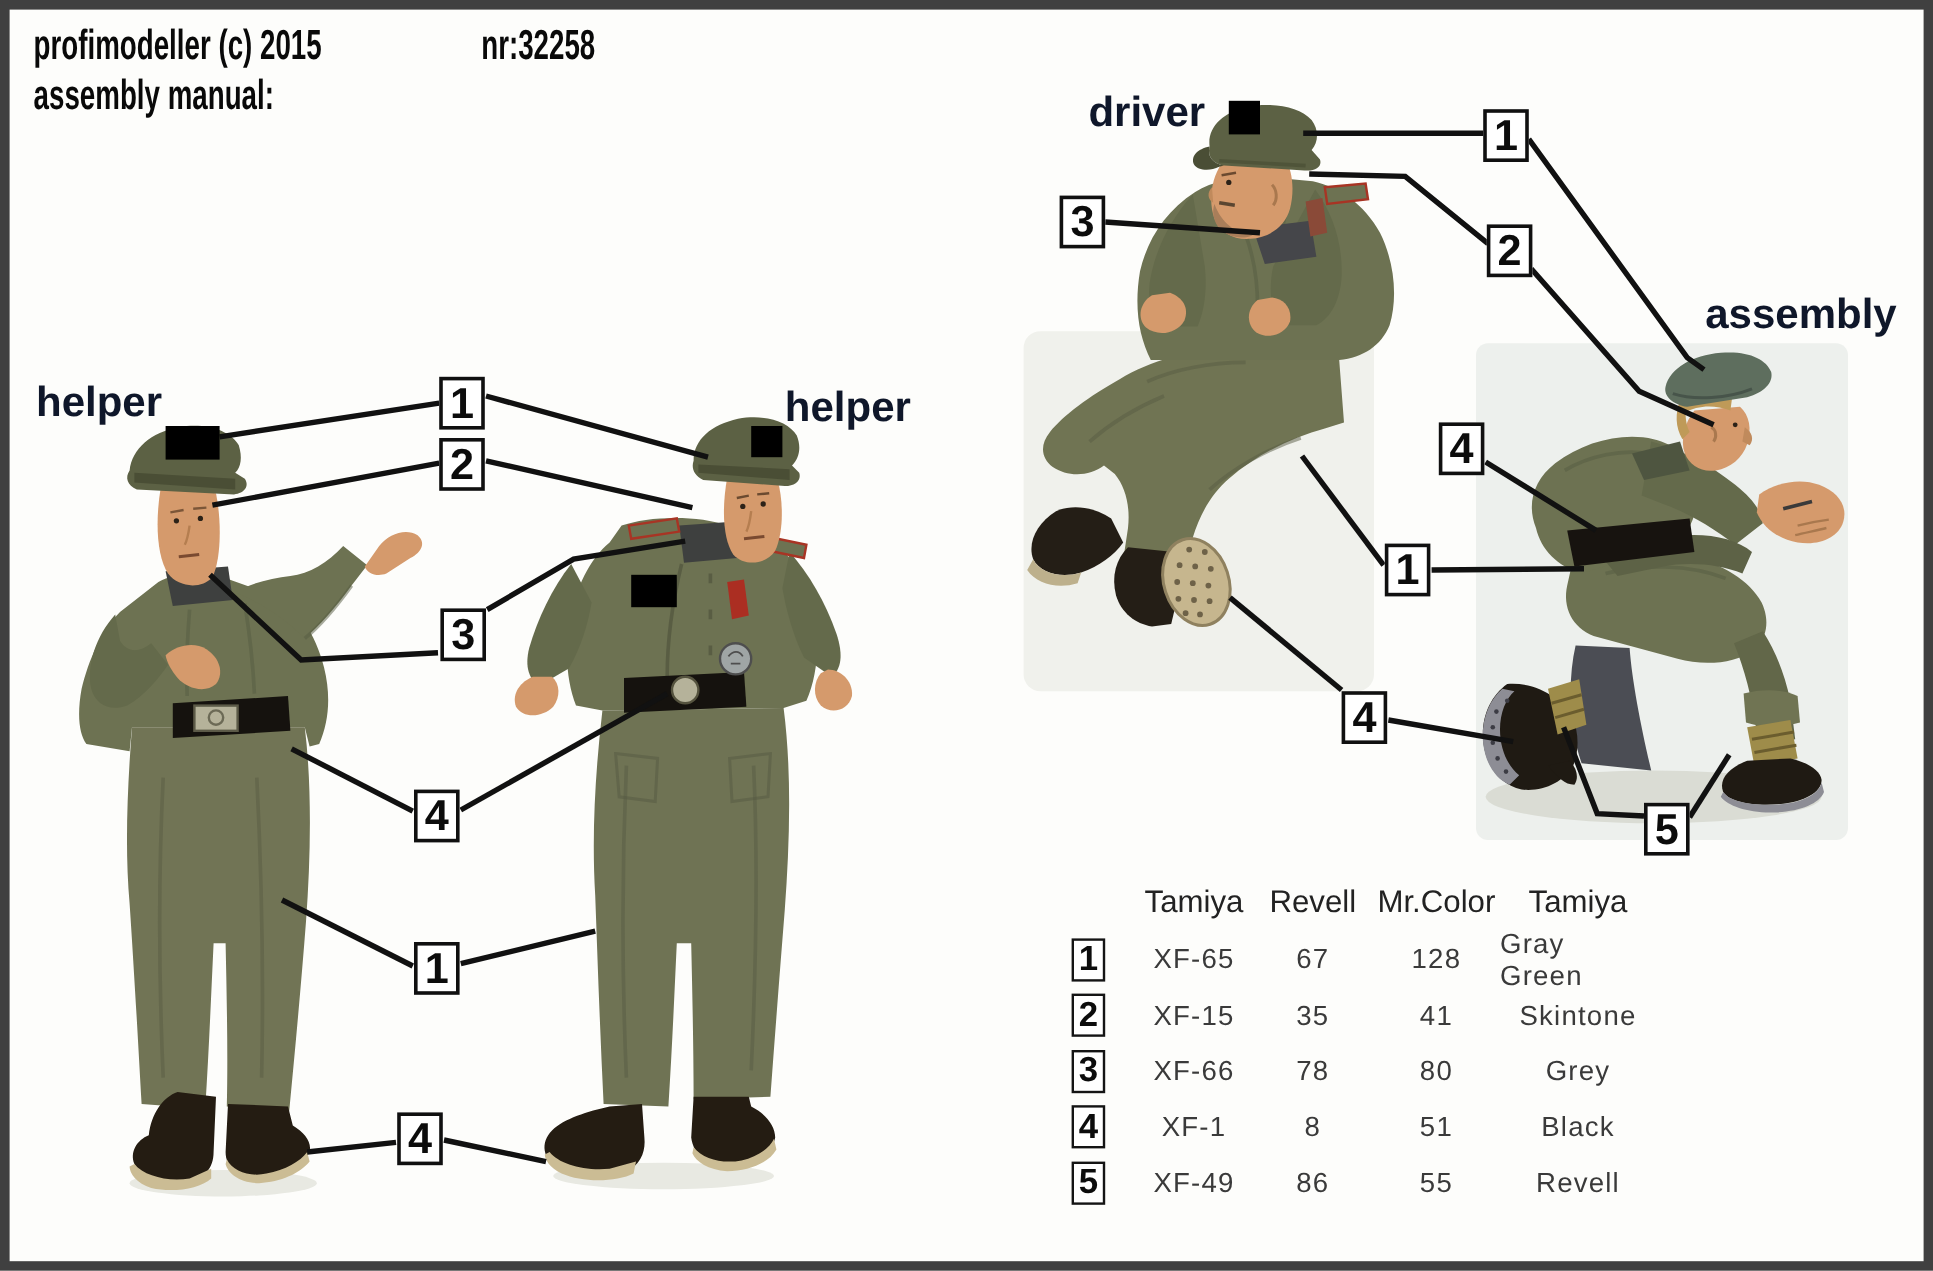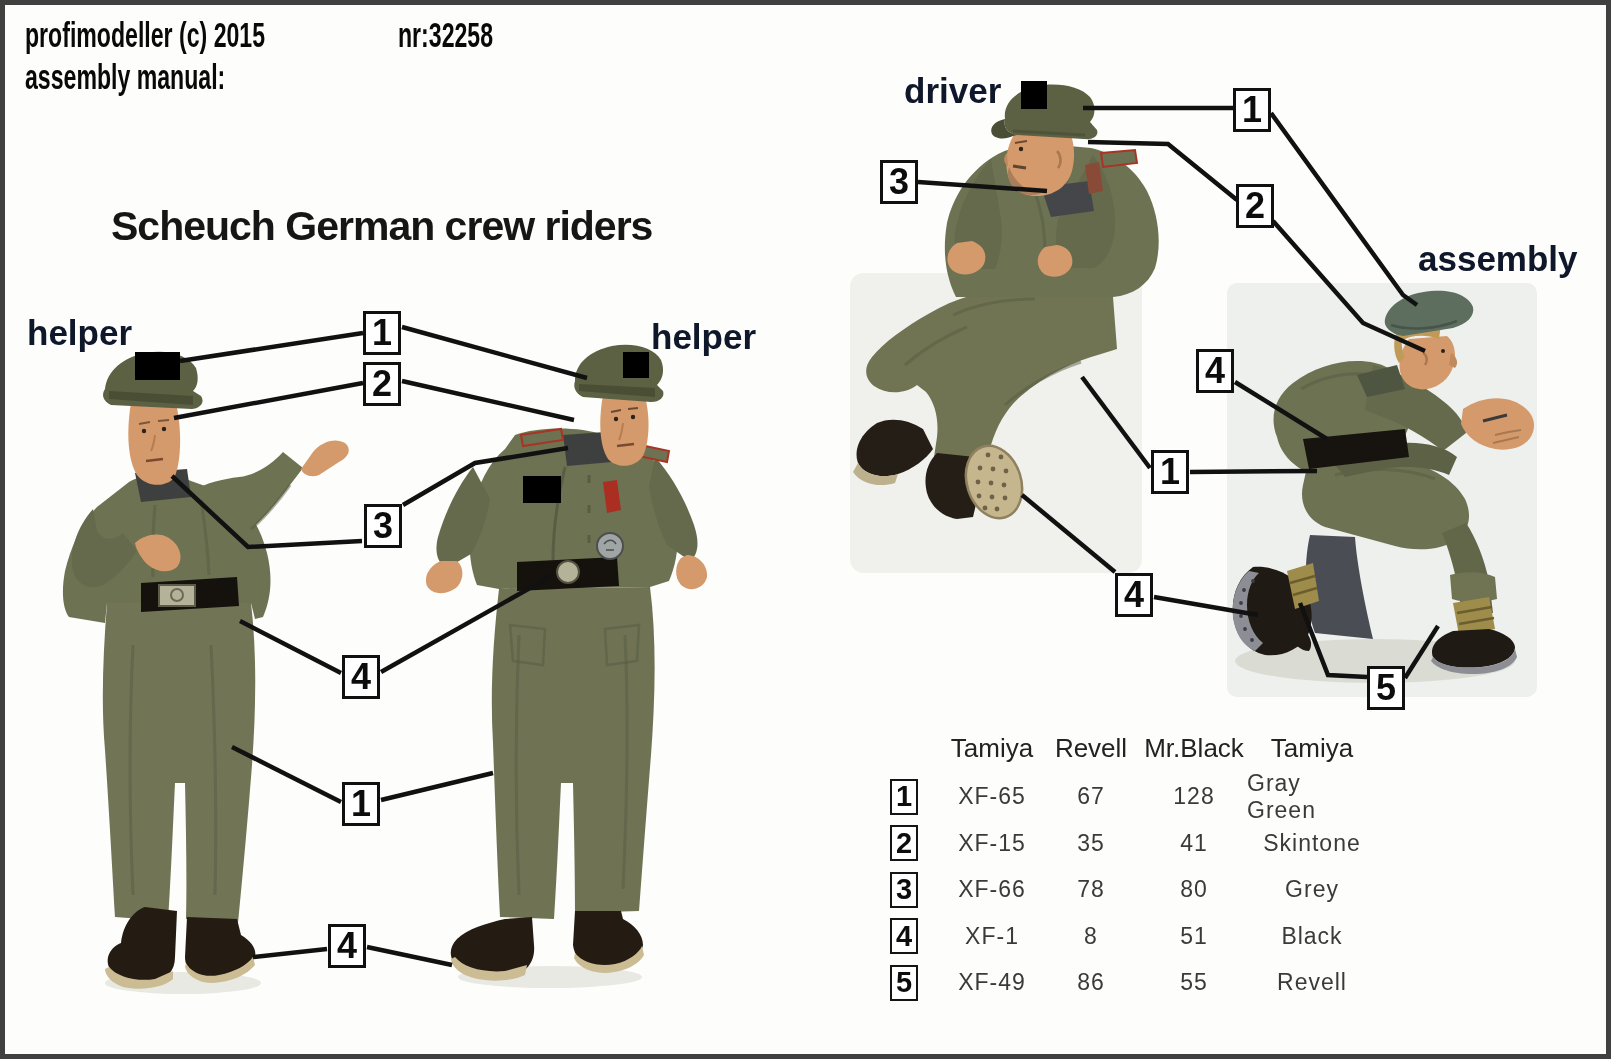--- a/index.html
+++ b/index.html
@@ -1,20 +1,20 @@
 <!DOCTYPE html>
 <html><head>
 <meta charset="utf-8">
 <style>
   html,body{margin:0;padding:0;background:#888;}
   .page{
     position:relative;
     width:1611px;height:1059px;
     background:#fdfdfb;
-    border:5px solid #404040;
+    border:8px solid #404040;
     box-sizing:border-box;
     overflow:hidden;
     font-family:"Liberation Sans", sans-serif;
     color:#1b1b1b;
   }
   .abs{position:absolute;}
   .brandtext{
     font-weight:bold;font-size:35px;line-height:1.0;
     transform:scaleX(.66);transform-origin:left top;
     letter-spacing:0px;color:#090909;white-space:nowrap;
@@ -285,21 +285,20 @@
       <rect x="130" y="347" width="45" height="28"></rect>
       <rect x="618" y="347" width="26" height="26"></rect>
       <rect x="518" y="471" width="38" height="27"></rect>
       <rect x="1016" y="76" width="26" height="28"></rect>
     </g>
   </svg>
 
   <div class="abs brandtext" style="left:20px;top:12px">profimodeller (c) 2015</div>
   <div class="abs brandtext" style="left:393px;top:12px">nr:32258</div>
   <div class="abs brandtext" style="left:20px;top:54px">assembly manual:</div>
-  <div class="abs pagetitle" style="left:106px;top:198px">Scheuch German crew riders</div>
 
   <div class="abs figlabel" style="left:22px;top:308px">helper</div>
   <div class="abs figlabel" style="left:646px;top:312px">helper</div>
   <div class="abs figlabel" style="left:899px;top:66px">driver</div>
   <div class="abs figlabel" style="left:1413px;top:234px">assembly</div>
 
   <div class="co" style="left:358px;top:306px">1</div>
   <div class="co" style="left:358px;top:357px">2</div>
   <div class="co" style="left:359px;top:499px">3</div>
   <div class="co" style="left:337px;top:650px">4</div>
@@ -310,21 +309,21 @@
   <div class="co" style="left:1231px;top:179px">2</div>
   <div class="co" style="left:1191px;top:344px">4</div>
   <div class="co" style="left:1146px;top:445px">1</div>
   <div class="co" style="left:1110px;top:568px">4</div>
   <div class="co" style="left:1362px;top:661px">5</div>
 
   <div class="painttable">
     <div class="th"></div>
     <div class="th">Tamiya</div>
     <div class="th">Revell</div>
-    <div class="th">Mr.Black</div>
+    <div class="th">Mr.Color</div>
     <div class="th">Tamiya</div>
 
     <div class="cell">
         <span class="numbox">1</span>
       </div>
     <div class="cell">XF-65</div>
     <div class="cell">67</div>
     <div class="cell">128</div>
     <div class="cell">Gray Green</div>
 

